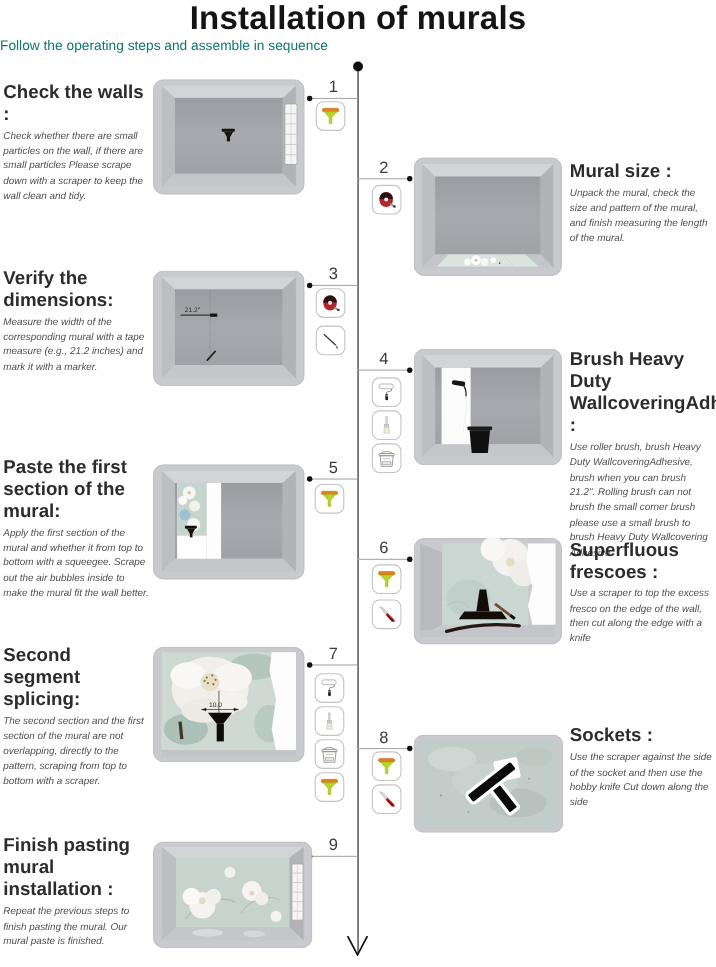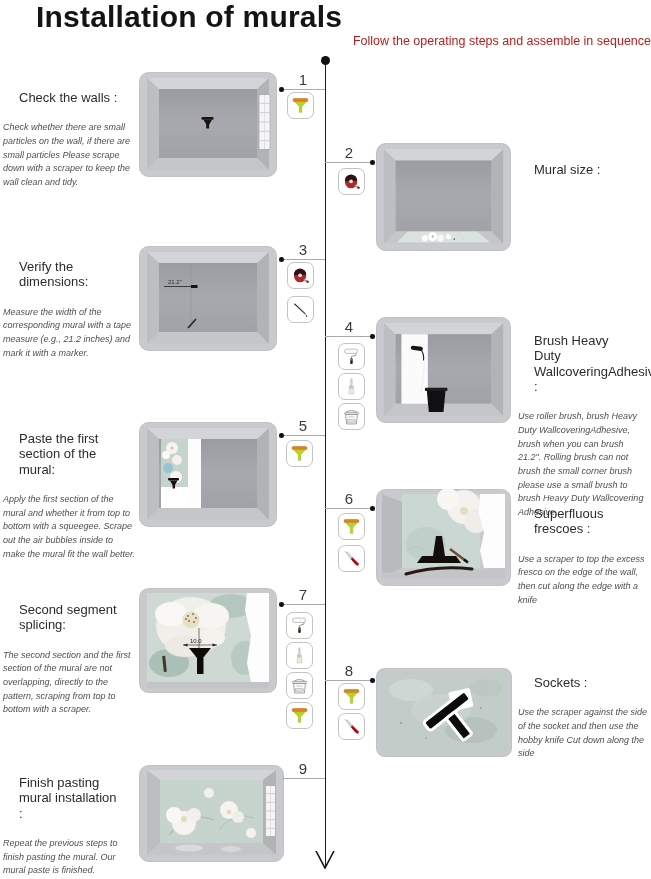--- a/index.html
+++ b/index.html
@@ -1,30 +1,30 @@
 <!DOCTYPE html>
 <html><head>
 <meta charset="utf-8">
 <style>
   html,body{margin:0;padding:0;background:#fff;}
   .canvas{position:relative;width:651px;height:879px;background:#fff;overflow:hidden;
           font-family:"Liberation Sans",sans-serif;}
-  .title{position:absolute;top:0;left:0;right:0;text-align:left;font-size:30px;
-         font-weight:700;color:#141414;letter-spacing:0.2px;margin-left:36px;}
-  .subtitle{position:absolute;top:34px;left:0;right:0;text-align:right;font-size:12.5px;color:#b91c1c;}
+  .title{position:absolute;top:0;left:0;right:0;text-align:center;font-size:30px;
+         font-weight:700;color:#141414;letter-spacing:0.2px;}
+  .subtitle{position:absolute;top:34px;left:0;right:0;text-align:left;font-size:12.5px;color:#0f766e;}
   
   .vline{position:absolute;left:324.5px;top:60px;width:1.5px;height:808px;background:#1a1a1a;}
   .startdot{position:absolute;left:320.5px;top:55.5px;width:9px;height:9px;border-radius:50%;background:#111;}
   .endarrow{position:absolute;left:314px;top:851px;}
   .connector{position:absolute;height:1px;background:#a9a9a9;}
   .conn-dot{position:absolute;width:4.5px;height:4.5px;border-radius:50%;background:#111;}
   .step-num{position:absolute;width:24px;text-align:center;font-size:15px;color:#3a3a3a;}
   
   .step-text{position:absolute;}
-  .step-text h3{margin:16px;font-size:13px;font-weight:400;color:#2c2c2c;line-height:1.18;}
+  .step-text h3{margin:0;font-size:17px;font-weight:700;color:#2c2c2c;line-height:1.18;}
   .step-text p{margin:3px 0 0 0;font-size:9px;color:#4f4f4f;line-height:1.52;font-style:italic;}
   .tl{left:3px;width:133px;}
   .tr{left:518px;width:131px;}
   
   .tool{position:absolute;width:27px;height:27px;box-sizing:border-box;border:1px solid #c3c3c3;
         border-radius:7px;background:#fff;display:flex;align-items:center;justify-content:center;}
   .tool svg{display:block;}
   
   .step-img{position:absolute;}
   .step-img svg{display:block;width:100%;height:100%;}
@@ -155,20 +155,21 @@
           <circle cx="66" cy="92.5" r="3.5" fill="#f7f7f4"></circle>
         <circle cx="50" cy="92.5" r="3" fill="#fbfbf9"></circle>
           <circle cx="74" cy="91" r="2.5" fill="#ffffff"></circle>
         <circle cx="58" cy="91" r="1.2" fill="#cdbd97"></circle>
           <circle cx="80" cy="93.5" r="0.8" fill="#5a5a52"></circle>
       </g>
     </svg>
   </div>
   <div class="step-text tr" style="top:146px">
     <h3>Mural size :</h3>
+    <p>Unpack the mural, check the size and pattern of the mural, and finish measuring the length of the mural.</p>
   </div>
 
   <div class="step-text tl" style="top:243px;width:134px">
     <h3>Verify the dimensions:</h3>
     <p>Measure the width of the corresponding mural with a tape measure (e.g., 21.2 inches) and mark it with a marker.</p>
   </div>
   <div class="step-num" style="left:291px;top:241px">3</div>
   <div class="connector" style="left:282px;top:259px;width:43px"></div>
   <div class="conn-dot" style="left:279px;top:257px"></div>
   <div class="tool" style="left:287px;top:262px">

